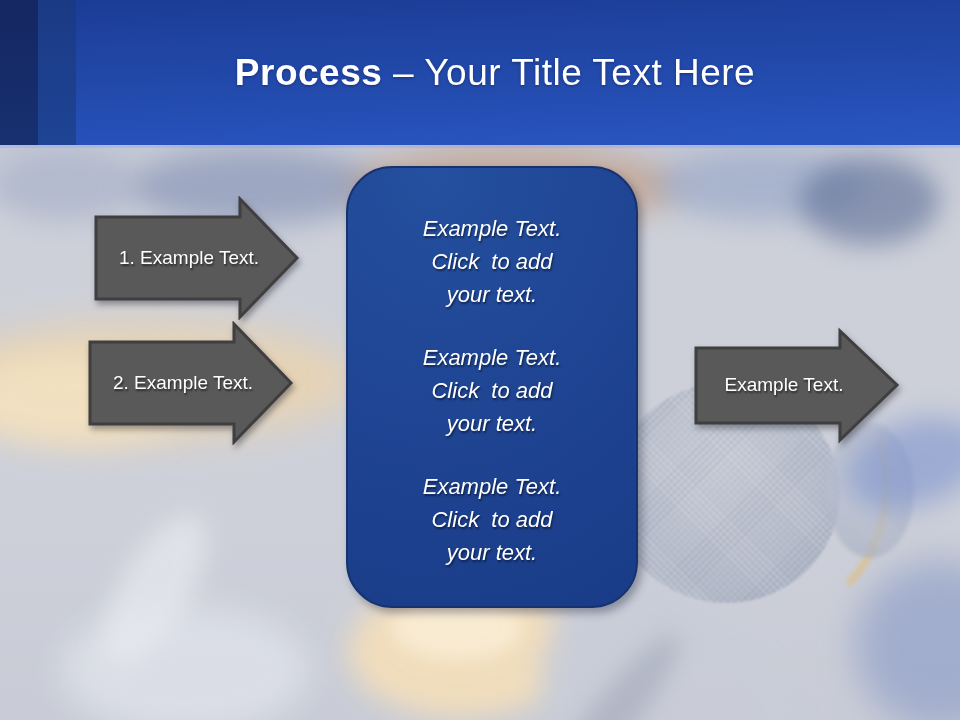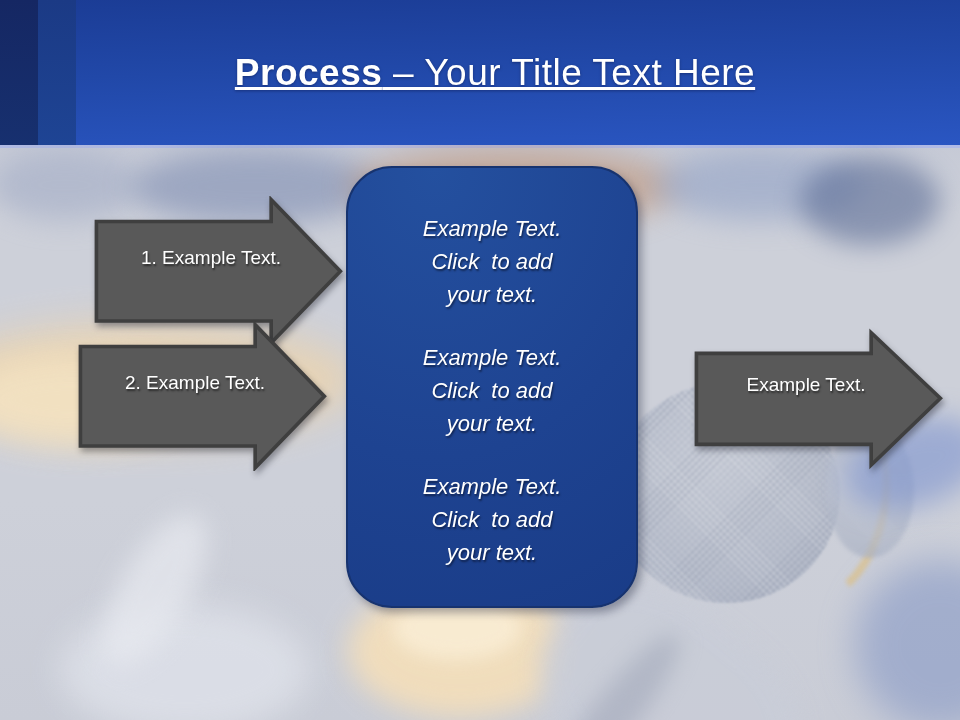--- a/index.html
+++ b/index.html
@@ -13,21 +13,21 @@
   .header{
     position:absolute;left:0;top:0;width:960px;height:145px;
     background:linear-gradient(178deg,#1b3c95 0%,#2148a8 45%,#2a56c2 100%);
     z-index:3;display:flex;align-items:center;justify-content:center;
   }
   .strip{position:absolute;top:0;height:145px;}
   .strip1{left:0;width:38px;background:linear-gradient(180deg,#152763 0%,#17306f 100%);}
   .strip2{left:38px;width:38px;background:linear-gradient(180deg,#1b3a85 0%,#1e4494 100%);}
   .title{
     margin:0;color:#ffffff;font-size:37px;font-weight:400;letter-spacing:.5px;
-    text-shadow:0 1px 3px rgba(0,0,30,.35);white-space:pre;padding-left:30px;text-decoration:underline;
+    text-shadow:0 1px 3px rgba(0,0,30,.35);white-space:pre;padding-left:30px;
   }
   .t-bold{font-weight:700;}
   .t-rest{white-space:pre;}
 
   
   .photo{position:absolute;left:0;top:145px;width:960px;height:575px;overflow:hidden;
     background:linear-gradient(180deg,#c6cad6 0%,#cdd0d9 12%,#cdd0d9 62%,#c9ccd6 100%);z-index:0;}
   .blob{position:absolute;border-radius:50%;}
   .top-line{position:absolute;left:0;top:0;width:960px;height:3px;background:#aeb9e8;opacity:.9;}
   .aud1{left:-10px;top:4px;width:150px;height:72px;background:#a7b0c8;filter:blur(14px);opacity:.65;}
@@ -60,29 +60,29 @@
       repeating-linear-gradient(45deg,rgba(255,255,255,.25) 0 1px,rgba(255,255,255,0) 1px 5px),
       radial-gradient(circle at 40% 40%,#c0c5d2 0%,#a8b0c2 80%);
     filter:blur(2px);opacity:.7;
   }
   .blue-streak{left:842px;top:276px;width:145px;height:85px;background:#6d87cc;filter:blur(14px);opacity:.5;transform:rotate(-18deg);}
   .mic-body{left:535px;top:465px;width:270px;height:185px;background:#c9cdd8;filter:blur(13px);opacity:.9;transform:rotate(38deg);border-radius:40%;}
   .mic-body2{left:590px;top:468px;width:45px;height:210px;background:#9aa1b4;filter:blur(11px);opacity:.5;transform:rotate(38deg);}
   .corner-blue{left:855px;top:415px;width:170px;height:170px;background:#8194c4;filter:blur(18px);opacity:.55;}
 
   
-  .arrow{position:absolute;width:206px;height:124px;z-index:4;padding-left:44px;}
+  .arrow{position:absolute;width:206px;height:124px;z-index:4;}
   .arrow svg{position:absolute;inset:0;filter:drop-shadow(2px 4px 3px rgba(25,28,40,.40));}
   .arrow-label{
     position:absolute;inset:0;display:flex;align-items:center;justify-content:center;
     padding-right:16px;color:#ffffff;font-size:19px;
     text-shadow:1px 2px 2px rgba(0,0,0,.55);white-space:pre;
   }
   .a1{left:94px;top:196px;}
-  .a2{left:78px;top:321px;}
+  .a2{left:88px;top:321px;}
   .a3{left:94px;top:441px;}
   .a4{left:694px;top:323px;}
   .a4 .arrow-label{padding-right:26px;}
 
   
   .center-box{
     position:absolute;left:346px;top:166px;width:292px;height:442px;z-index:4;
     background:radial-gradient(150% 120% at 30% 0%,#24509f 0%,#1e4391 55%,#193b86 100%);
     border:2px solid #17336f;border-radius:46px;box-sizing:border-box;
     box-shadow:4px 5px 9px rgba(18,24,48,.35);

